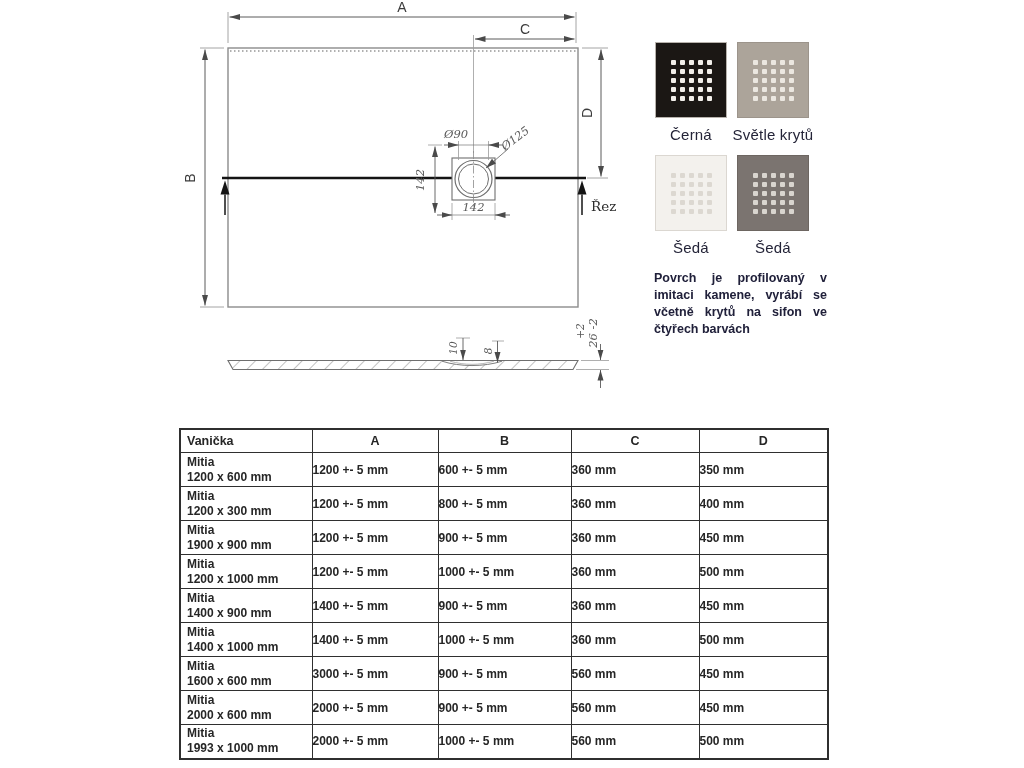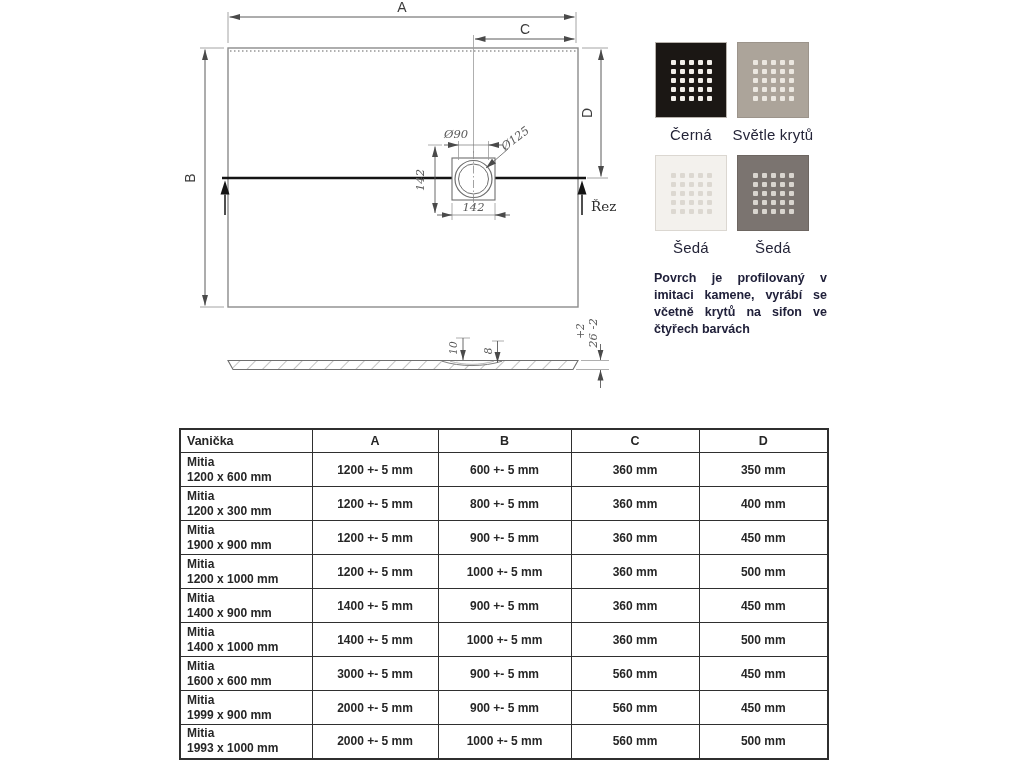--- a/index.html
+++ b/index.html
@@ -24,21 +24,21 @@
   
   .finish-desc{position:absolute;left:654px;top:270px;width:173px;margin:0;
     font-size:12.5px;line-height:17px;font-weight:bold;color:#20203a;text-align:justify;}
   
   .spec-table{position:absolute;left:179px;top:428px;border-collapse:collapse;table-layout:fixed;width:648px;
     border:2px solid #2f2f2f;color:#262626;}
   .spec-table th,.spec-table td{border:1px solid #2f2f2f;font-weight:bold;padding:0;}
   .spec-table thead th{height:22px;font-size:12.5px;text-align:center;}
   .spec-table thead th.first{text-align:left;padding-left:6px;}
   .spec-table tbody tr{height:34px;}
-  .spec-table tbody td{font-size:12px;text-align:center;}
+  .spec-table tbody td{font-size:12px;text-align:left;}
   .spec-table tbody td.name-cell{text-align:left;padding-left:6px;}
   .name-cell div{line-height:15px;}
 </style>
 </head>
 <body>
 
 <svg class="drawing" viewBox="0 0 450 400">
   <defs>
     <marker id="aE" markerWidth="12" markerHeight="9" refX="10.5" refY="4.5" orient="auto" markerUnits="userSpaceOnUse">
       <path d="M0,1.5 L10.5,4.5 L0,7.5 Z" fill="#4a4a4a"></path>
@@ -344,21 +344,21 @@
           <div>1600 x 600 mm</div>
         </td>
         <td>3000 +- 5 mm</td>
         <td>900 +- 5 mm</td>
         <td>560 mm</td>
         <td>450 mm</td>
       </tr>
       <tr>
         <td class="name-cell">
           <div>Mitia</div>
-          <div>1999 x 900 mm</div>
+          <div>2000 x 600 mm</div>
         </td>
         <td>2000 +- 5 mm</td>
         <td>900 +- 5 mm</td>
         <td>560 mm</td>
         <td>450 mm</td>
       </tr>
       <tr>
         <td class="name-cell">
           <div>Mitia</div>
           <div>1993 x 1000 mm</div>

